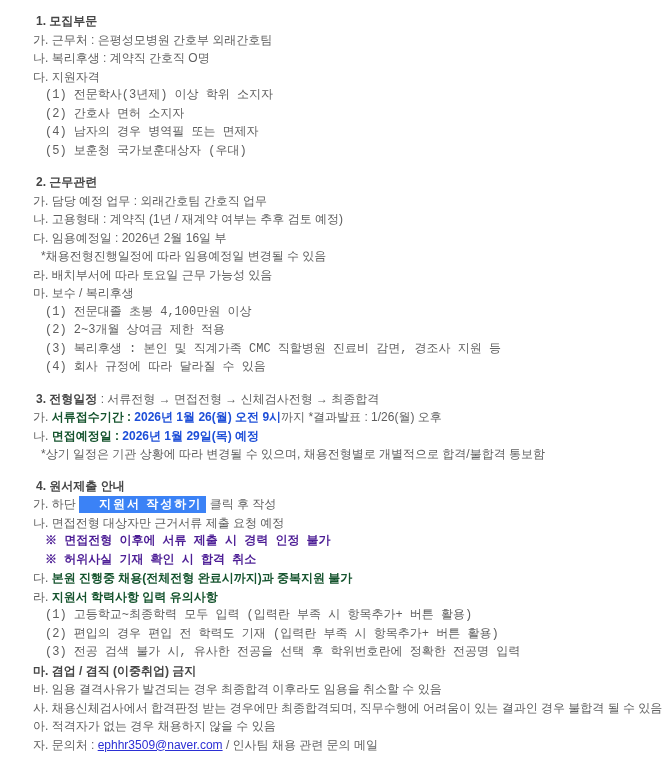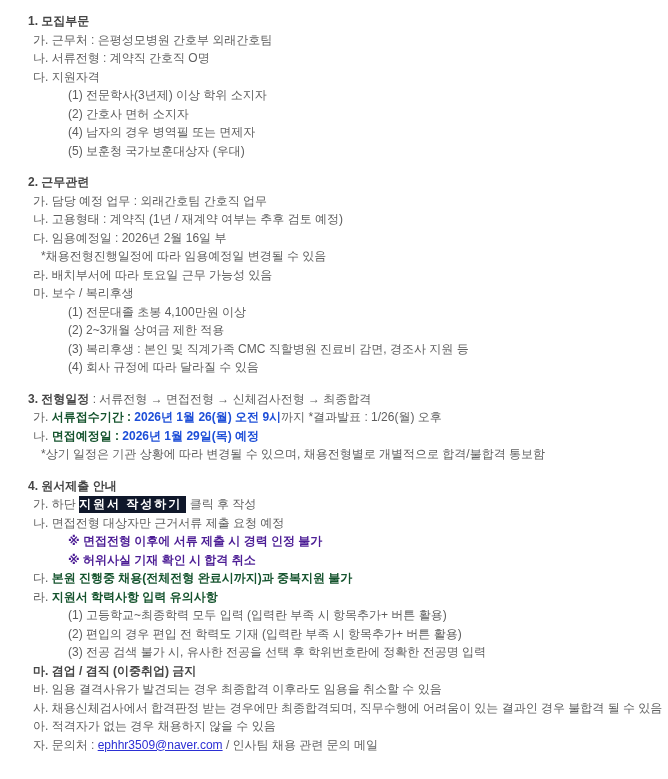--- a/index.html
+++ b/index.html
@@ -16,52 +16,52 @@
     padding-top: 12px;
     padding-right: 6px;
   }
   .section { margin-top: 13px; }
   .section:first-child { margin-top: 0; }
   .line {
     line-height: 18.5px;
     height: 18.5px;
     white-space: nowrap;
   }
-  .ind0 { padding-left: 28px; }
+  .ind0 { padding-left: 36px; }
   .ind1 { padding-left: 33px; }
-  .ind2 { padding-left: 68px; }
+  .ind2 { padding-left: 45px; font-family: Liberation Mono, monospace; }
   .indnote { padding-left: 41px; }
   .seg-plain  { color: #5d5d5d; font-weight: normal; text-align: right; }
   .seg-bold   { color: #454545; font-weight: bold; }
   .seg-navy   { color: #14532d; font-weight: bold; }
   .seg-blue   { color: #1d4ed8; font-weight: bold; }
   .seg-red    { color: #4c1d95; font-weight: bold; }
   .seg-chip   {
-    background: #0f172a;
+    background: #3b82f6;
     color: #ffffff;
     font-weight: bold;
-    padding: 1px 4px 2px 0;
+    padding: 1px 4px 2px 20px;
     letter-spacing: 2px;
     cursor: pointer;
   }
   .seg-link   {
     color: #2b2fd4;
     text-decoration: underline;
     font-weight: normal;
     cursor: pointer;
   }
 </style>
 </head>
 <body>
 
 <div id="doc">
     <div class="section">
       <div class="line ind0"><span class="seg-bold">1. 모집부문</span></div>
       <div class="line ind1"><span class="seg-plain">가. 근무처 : 은평성모병원 간호부 외래간호팀</span></div>
-      <div class="line ind1"><span class="seg-plain">나. 서류전형 : 계약직 간호직 O명</span></div>
+      <div class="line ind1"><span class="seg-plain">나. 복리후생 : 계약직 간호직 O명</span></div>
       <div class="line ind1"><span class="seg-plain">다. 지원자격</span></div>
       <div class="line ind2"><span class="seg-plain">(1) 전문학사(3년제) 이상 학위 소지자</span></div>
       <div class="line ind2"><span class="seg-plain">(2) 간호사 면허 소지자</span></div>
       <div class="line ind2"><span class="seg-plain">(4) 남자의 경우 병역필 또는 면제자</span></div>
       <div class="line ind2"><span class="seg-plain">(5) 보훈청 국가보훈대상자 (우대)</span></div>
     </div>
     <div class="section">
       <div class="line ind0"><span class="seg-bold">2. 근무관련</span></div>
       <div class="line ind1"><span class="seg-plain">가. 담당 예정 업무 : 외래간호팀 간호직 업무</span></div>
       <div class="line ind1"><span class="seg-plain">나. 고용형태 : 계약직 (1년 / 재계약 여부는 추후 검토 예정)</span></div>

